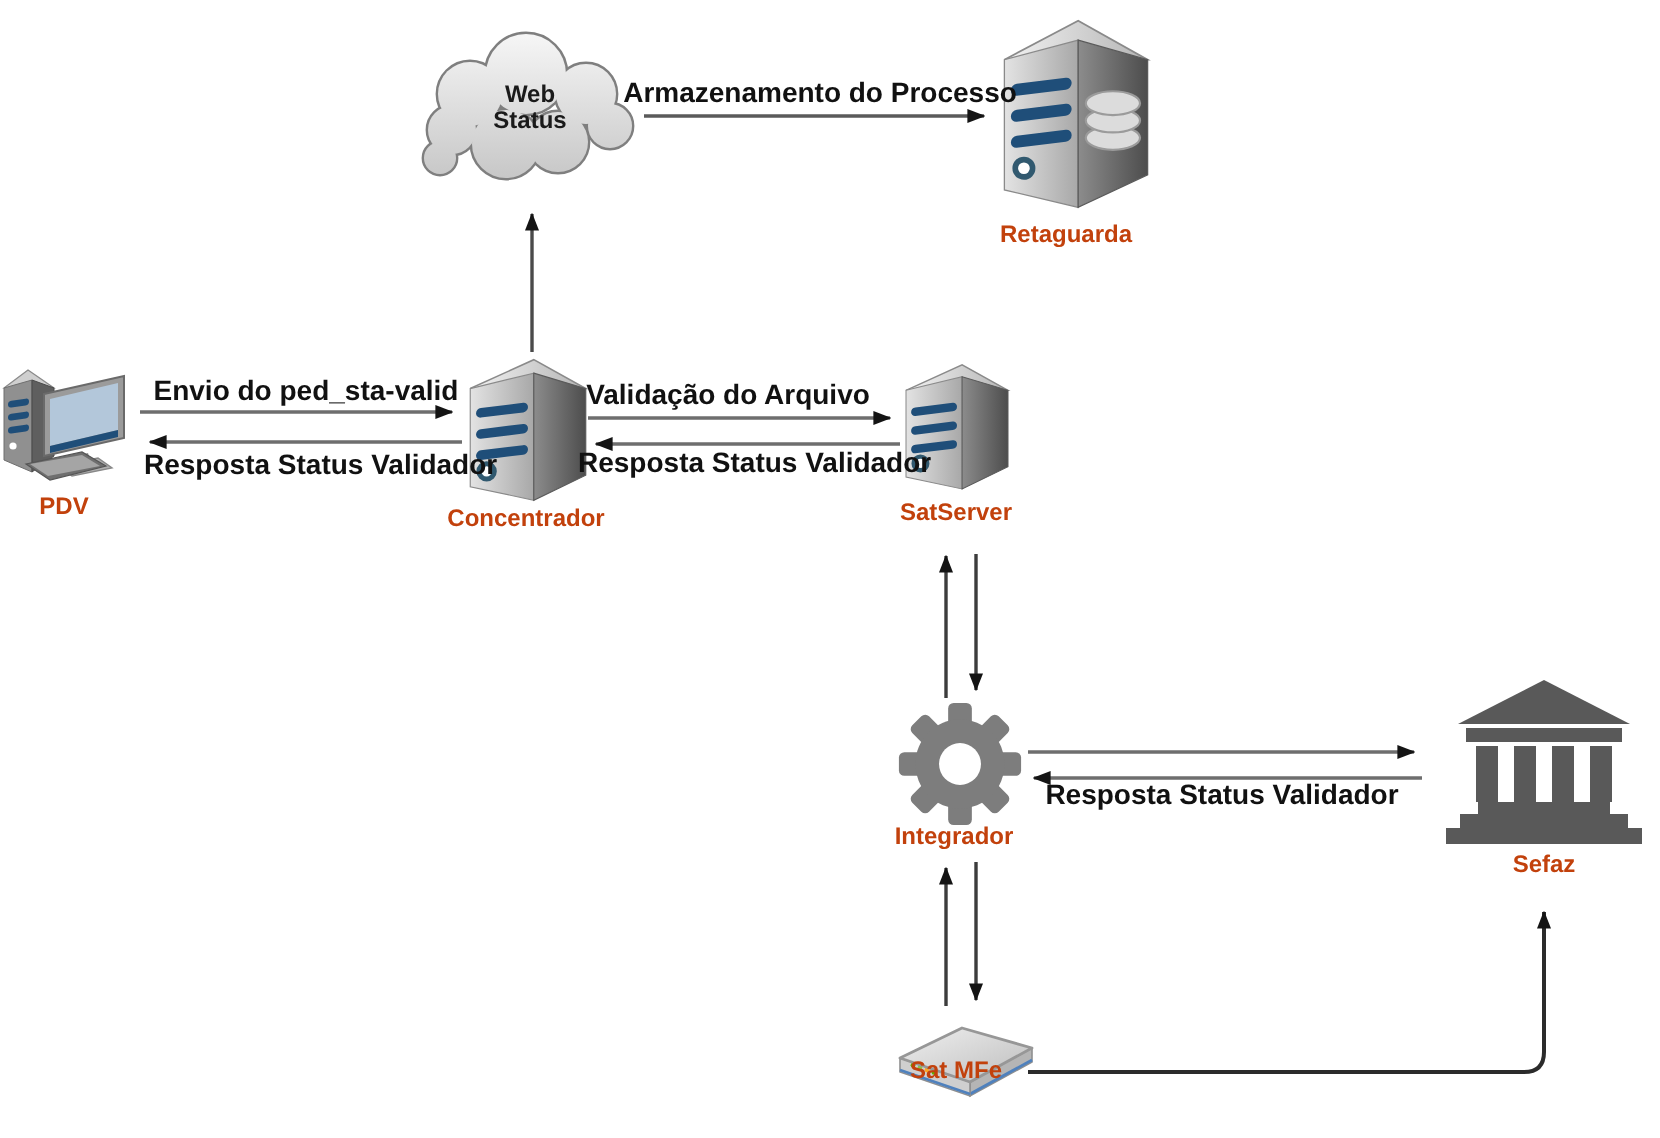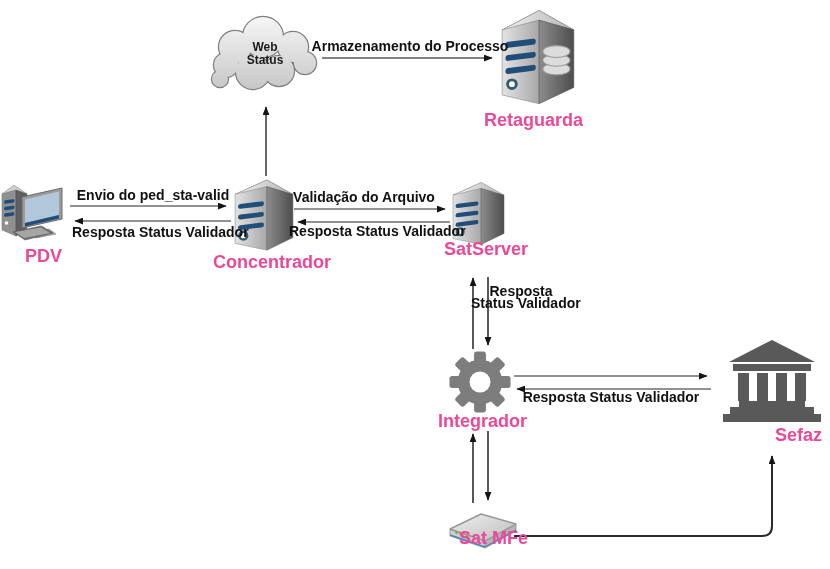--- a/index.html
+++ b/index.html
@@ -3,22 +3,22 @@
 <meta charset="utf-8">
 <style>
   html,body{margin:0;padding:0;background:#fff;}
   .canvas{position:relative;width:830px;height:569px;background:#ffffff;
           font-family:"Liberation Sans",sans-serif;overflow:hidden;}
   .abs{position:absolute;}
   svg.layer{position:absolute;left:0;top:0;}
   .edge{fill:none;stroke-width:1.7;}
   .elbl{position:absolute;font-size:14px;font-weight:bold;color:#111;
         text-align:center;line-height:11.5px;white-space:nowrap;}
-  .nlbl{position:absolute;font-size:18px;font-weight:bold;color:#ec4899;
-        text-align:right;white-space:nowrap;}
+  .nlbl{position:absolute;font-size:12px;font-weight:bold;color:#c2410c;
+        text-align:center;white-space:nowrap;}
   .cloud-txt{position:absolute;font-size:12px;font-weight:bold;color:#1a1a1a;
         text-align:center;line-height:13px;}
 </style>
 </head>
 <body>
 
 <div class="canvas">
 
   <svg class="layer" width="830" height="569" viewBox="0 0 830 569">
     <defs>
@@ -171,21 +171,21 @@
     <polygon points="2,19 35,4 62,19" fill="url(#s-t)" stroke="#8a8a8a" stroke-width="0.8"></polygon>
     <polygon points="2,19 35,11 35,77 2,70" fill="url(#s-f)" stroke="#8a8a8a" stroke-width="0.6"></polygon>
     <polygon points="35,11 62,19 62,64 35,77" fill="url(#s-s)" stroke="#5a5a5a" stroke-width="0.6"></polygon>
     <g transform="skewY(-7)" fill="#1F4E79">
       <rect x="5" y="30" width="27" height="5" rx="2.5"></rect>
       <rect x="5" y="41" width="27" height="5" rx="2.5"></rect>
       <rect x="5" y="52" width="27" height="5" rx="2.5"></rect>
     </g>
     <circle cx="10.5" cy="62" r="4" fill="#ffffff" stroke="#31596f" stroke-width="2.6"></circle>
   </svg>
-  <div class="nlbl" style="left:428px;top:239px;width:100px">SatServer</div>
+  <div class="nlbl" style="left:428px;top:249px;width:100px">SatServer</div>
 
   <svg class="abs" style="left:449px;top:351px" width="62" height="62" viewBox="0 0 68 68">
     <g fill="#7d7d7d">
       <rect x="27.5" y="0.5" width="13" height="16" rx="3"></rect>
       <rect x="27.5" y="0.5" width="13" height="16" rx="3" transform="rotate(45 34 34)"></rect>
       <rect x="27.5" y="0.5" width="13" height="16" rx="3" transform="rotate(90 34 34)"></rect>
       <rect x="27.5" y="0.5" width="13" height="16" rx="3" transform="rotate(135 34 34)"></rect>
       <rect x="27.5" y="0.5" width="13" height="16" rx="3" transform="rotate(180 34 34)"></rect>
       <rect x="27.5" y="0.5" width="13" height="16" rx="3" transform="rotate(225 34 34)"></rect>
       <rect x="27.5" y="0.5" width="13" height="16" rx="3" transform="rotate(270 34 34)"></rect>
@@ -232,20 +232,16 @@
 
   <div class="elbl" style="left:310px;top:41px;width:200px">Armazenamento do Processo</div>
 
 
   <div class="elbl" style="left:73px;top:190px;width:160px">Envio do ped_sta-valid</div>
   <div class="elbl" style="left:72px;top:227px;width:160px">Resposta Status Validador</div>
 
   <div class="elbl" style="left:284px;top:192px;width:160px">Validação do Arquivo</div>
   <div class="elbl" style="left:289px;top:226px;width:160px">Resposta Status Validador</div>
 
-  <div class="elbl" style="left:471px;top:286px;width:100px">
-    <div>Resposta</div>
-    <div>Status Validador</div>
-  </div>
 
   <div class="elbl" style="left:511px;top:392px;width:200px">Resposta Status Validador</div>
 
 </div>
 
 </body></html>

